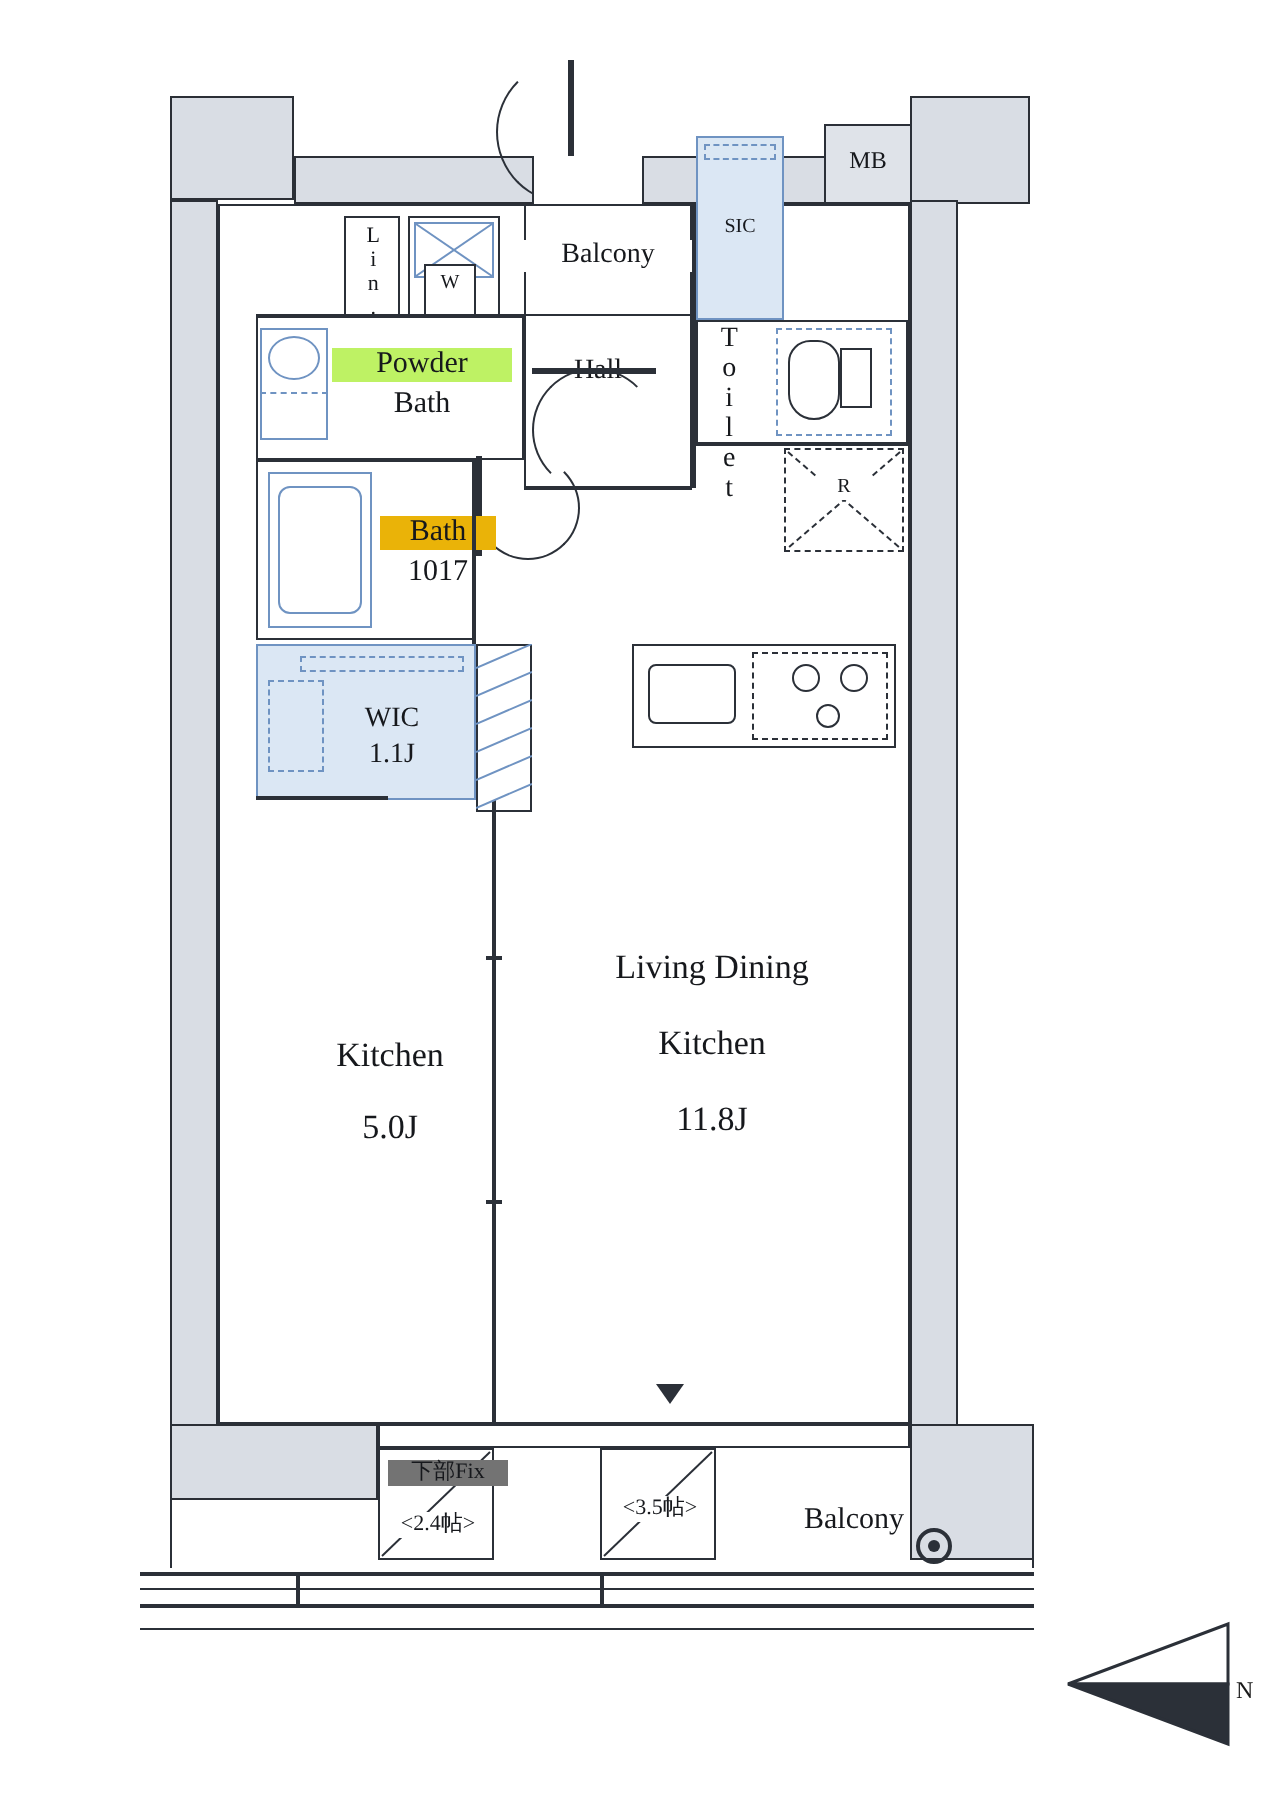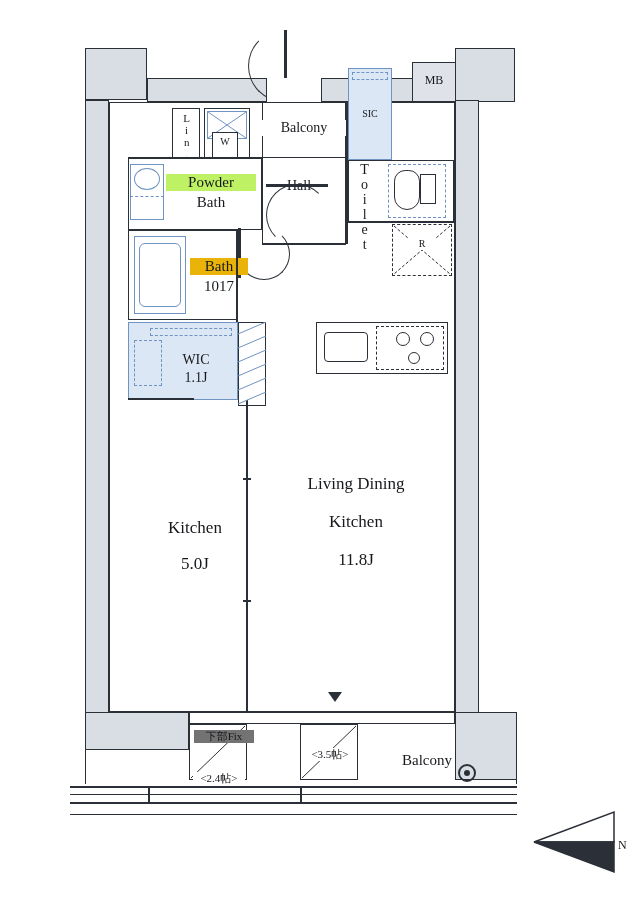--- a/index.html
+++ b/index.html
@@ -99,21 +99,21 @@
   <div class="lbl fs15" style="left:387px; top:752px; width:80px;">Balcony</div>
 
   <div class="abs bx" style="left:189px; top:724px; width:58px; height:56px;"></div>
   <div class="abs bx" style="left:300px; top:724px; width:58px; height:56px;"></div>
   <svg class="abs" style="left:189px; top:724px;" width="58" height="56">
     <line x1="2" y1="54" x2="56" y2="2" stroke="#2b3038" stroke-width="1"></line>
   </svg>
   <svg class="abs" style="left:300px; top:724px;" width="58" height="56">
     <line x1="2" y1="54" x2="56" y2="2" stroke="#2b3038" stroke-width="1"></line>
   </svg>
-  <div class="lbl fs11" style="left:193px; top:756px; width:52px; background:#ffffff;margin-top:16px;">&lt;2.4帖&gt;</div>
+  <div class="lbl fs11" style="left:193px; top:756px; width:52px; background:#ffffff;">&lt;2.4帖&gt;</div>
   <div class="lbl fs11" style="left:304px; top:748px; width:52px; background:#ffffff;">&lt;3.5帖&gt;</div>
   <div class="lbl fs11" style="left:194px; top:730px; width:60px; background:#737373;">下部Fix</div>
 
   <div class="abs" style="left:328px; top:692px; width:0; height:0; border-left:7px solid transparent; border-right:7px solid transparent; border-top:10px solid #2b3038;"></div>
 
   <div class="abs arc arc-bl" style="left:248px; top:30px; width:72px; height:72px;"></div>
   <div class="abs line" style="left:284px; top:30px; width:3px; height:50px;"></div>
   <div class="abs white bx" style="left:266px; top:78px; width:56px; height:24px; border-top:none; border-bottom:none;"></div>
 
   <div class="abs bx" style="left:262px; top:102px; width:84px; height:56px;"></div>

